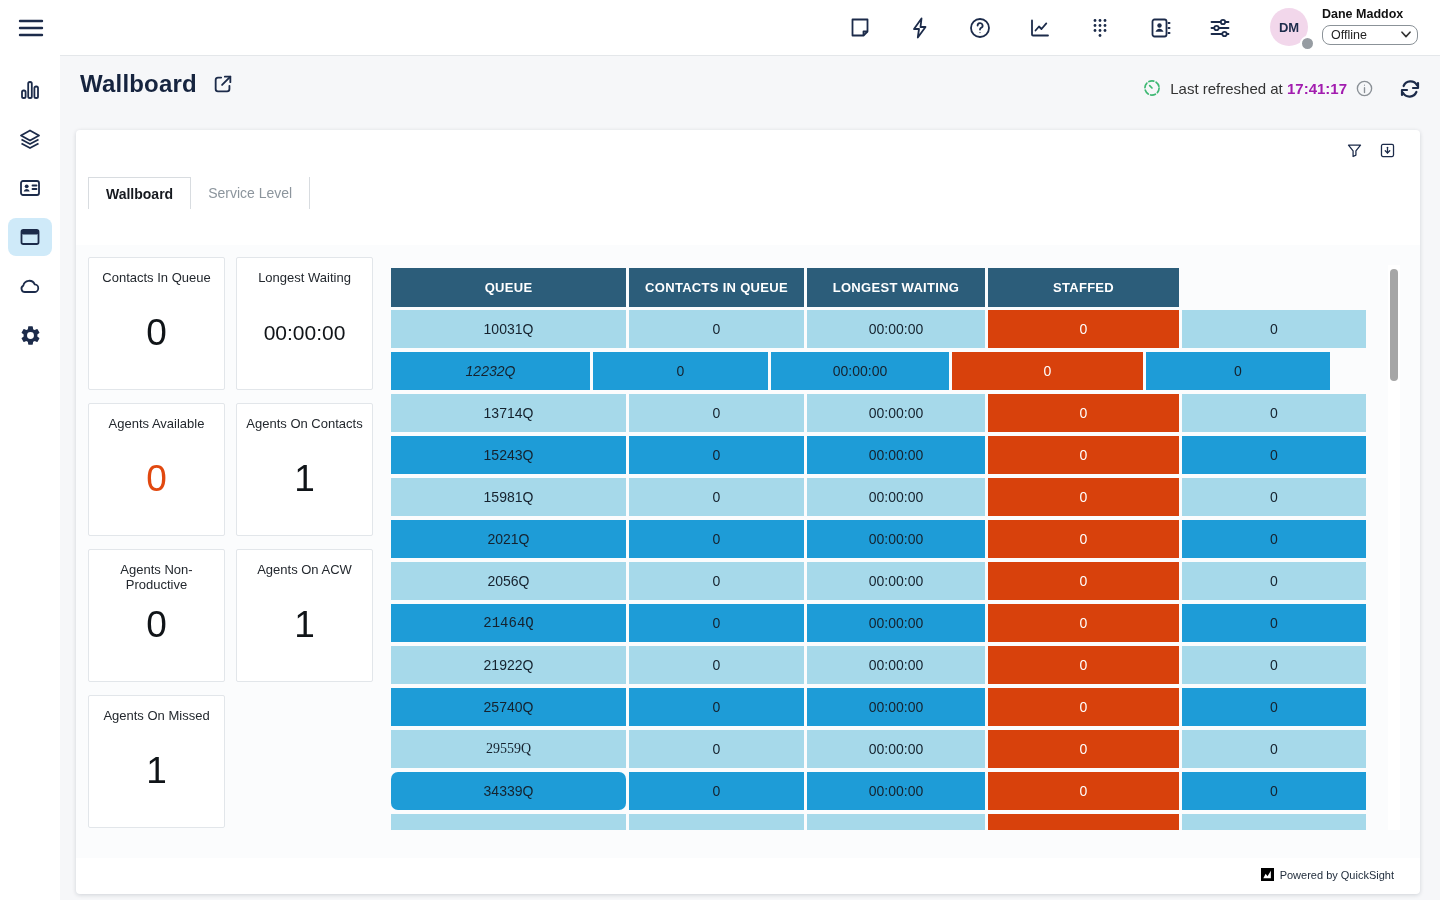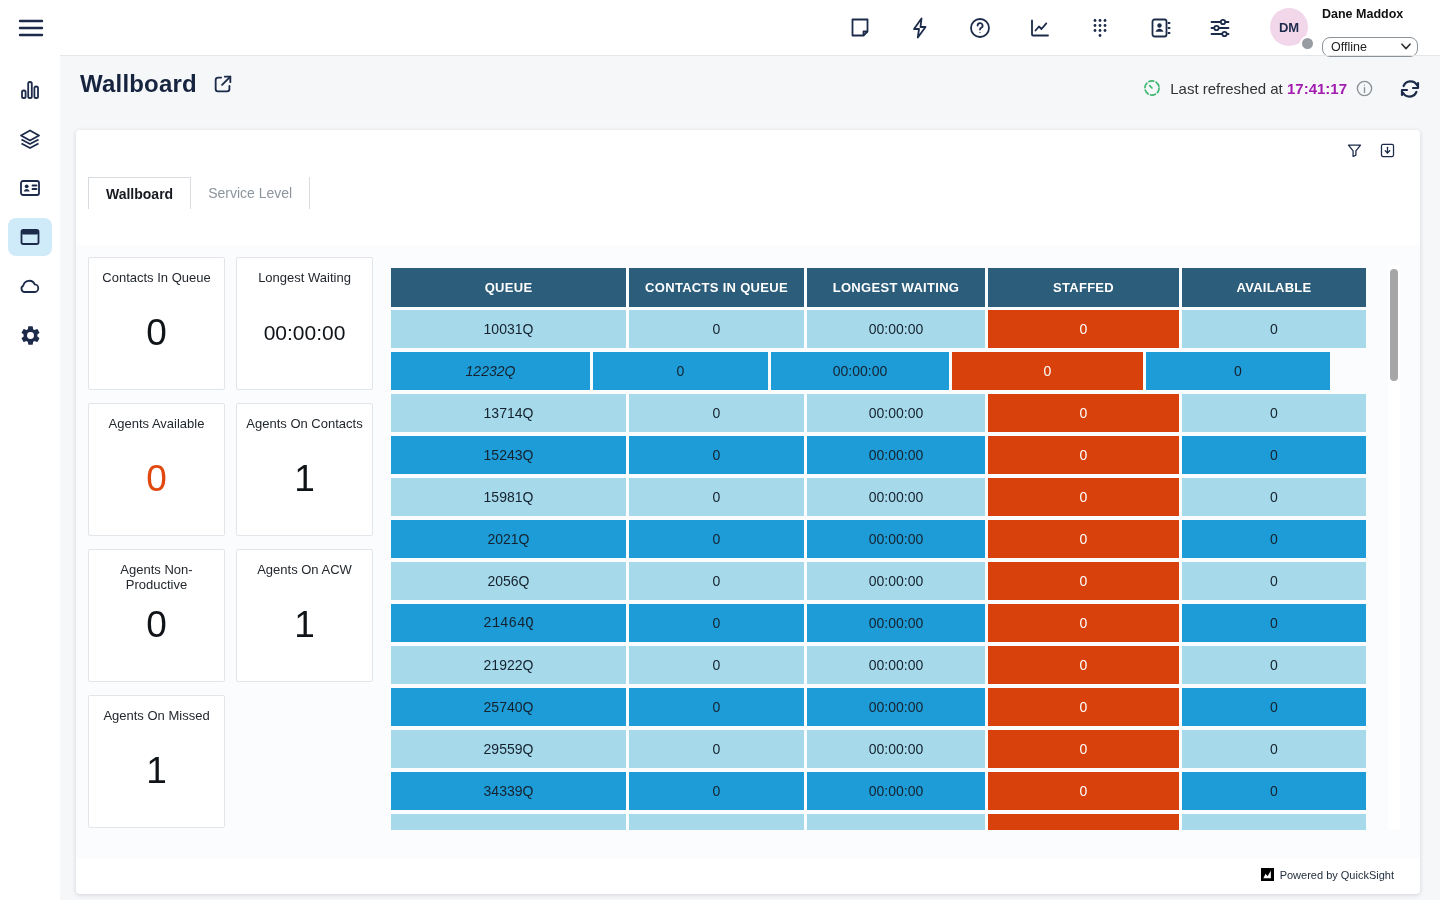--- a/index.html
+++ b/index.html
@@ -16,21 +16,21 @@
   .hamburger{position:absolute;left:16px;top:15px;width:30px;height:26px;background:none;border:none;cursor:pointer;padding:2px}
   .tb-icons{position:absolute;left:848px;top:16px;display:flex;gap:36px;align-items:center}
   .tb-icon{width:24px;height:24px;background:none;border:none;padding:0;cursor:pointer}
   .avatar{position:absolute;left:1270px;top:8px;width:38px;height:38px;border-radius:50%;
     background:#f2d7eb;color:var(--navy);font-weight:bold;font-size:13px;
     display:flex;align-items:center;justify-content:center}
   .presence-dot{position:absolute;left:1300px;top:36px;width:11px;height:11px;border-radius:50%;
     background:#969ca2;border:2px solid #fff}
   .userblock{position:absolute;left:1322px;top:7px;width:100px}
   .username{font-size:12.5px;font-weight:bold;color:#111;white-space:nowrap}
-  .statuswrap{position:relative;margin-top:16px;width:96px;height:16px}
+  .statuswrap{position:relative;margin-top:4px;width:96px;height:16px}
   .statuswrap select{
     width:96px;height:20px;border:1px solid #8b9298;border-radius:8px;background:#fff;
     font-family:"Liberation Sans",sans-serif;font-size:12.5px;color:#222;padding:0 18px 0 8px;
     -webkit-appearance:none;appearance:none}
   .statuswrap .sel-chev{position:absolute;right:7px;top:6px;pointer-events:none}
   
   .sidebar{position:absolute;left:0;top:56px;width:60px;height:844px;background:#fff;z-index:5;padding-top:4px}
   .nav-item{width:44px;height:38px;margin:11px 8px;display:flex;align-items:center;justify-content:center;
     border-radius:8px;cursor:pointer}
   .nav-item.active{background:var(--activebg)}
@@ -303,21 +303,20 @@
             <div class="kpi-label">Agents On Missed</div>
             <div class="kpi-value">1</div>
           </div>
         </div>
       <div class="table-wrap">
           <div class="t-row t-head">
             <div class="t-cell" style="width: 235px;">QUEUE</div>
             <div class="t-cell" style="width: 175px;">CONTACTS IN QUEUE</div>
             <div class="t-cell" style="width: 178px;">LONGEST WAITING</div>
             <div class="t-cell" style="width: 191px;">STAFFED</div>
-            <div class="t-cell" style="width: 184px;">AVAILABLE</div>
           </div>
           <div class="t-row r-lite">
             <div class="t-cell" style="width: 235px;">10031Q</div>
             <div class="t-cell" style="width: 175px;">0</div>
             <div class="t-cell" style="width: 178px;">00:00:00</div>
             <div class="t-cell staffed" style="width: 191px;">0</div>
             <div class="t-cell" style="width: 184px;">0</div>
           </div>
           <div class="t-row r-alt">
             <div class="t-cell" style="width: 199px; font-style: italic;">12232Q</div>
@@ -376,28 +375,28 @@
             <div class="t-cell" style="width: 184px;">0</div>
           </div>
           <div class="t-row r-alt">
             <div class="t-cell" style="width: 235px;">25740Q</div>
             <div class="t-cell" style="width: 175px;">0</div>
             <div class="t-cell" style="width: 178px;">00:00:00</div>
             <div class="t-cell staffed" style="width: 191px;">0</div>
             <div class="t-cell" style="width: 184px;">0</div>
           </div>
           <div class="t-row r-lite">
-            <div class="t-cell" style="width: 235px;">29559Q</div>
-            <div class="t-cell" style="width: 175px;">0</div>
-            <div class="t-cell" style="width: 178px;">00:00:00</div>
-            <div class="t-cell staffed" style="width: 191px;">0</div>
-            <div class="t-cell" style="width: 184px;">0</div>
-          </div>
-          <div class="t-row r-alt">
-            <div class="t-cell" style="width: 235px;">34339Q</div>
+            <div class="t-cell" style="width: 235px; font-family: Liberation Serif, serif;">29559Q</div>
+            <div class="t-cell" style="width: 175px;">0</div>
+            <div class="t-cell" style="width: 178px;">00:00:00</div>
+            <div class="t-cell staffed" style="width: 191px;">0</div>
+            <div class="t-cell" style="width: 184px;">0</div>
+          </div>
+          <div class="t-row r-alt">
+            <div class="t-cell" style="width: 235px; border-radius: 7px;">34339Q</div>
             <div class="t-cell" style="width: 175px;">0</div>
             <div class="t-cell" style="width: 178px;">00:00:00</div>
             <div class="t-cell staffed" style="width: 191px;">0</div>
             <div class="t-cell" style="width: 184px;">0</div>
           </div>
           <div class="t-row r-lite">
             <div class="t-cell" style="width: 235px;"></div>
             <div class="t-cell" style="width: 175px;"></div>
             <div class="t-cell" style="width: 178px;"></div>
             <div class="t-cell staffed" style="width: 191px;"></div>

